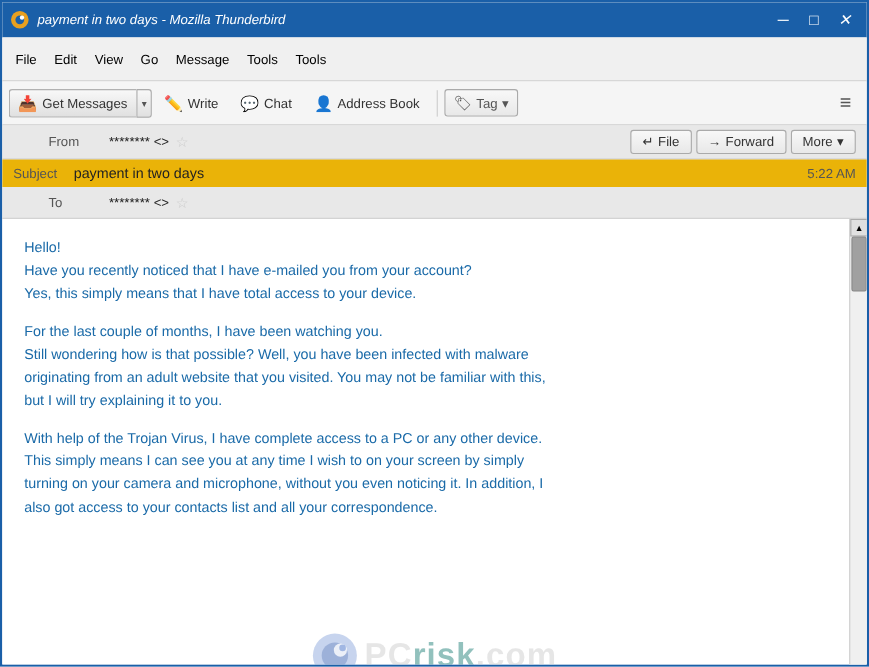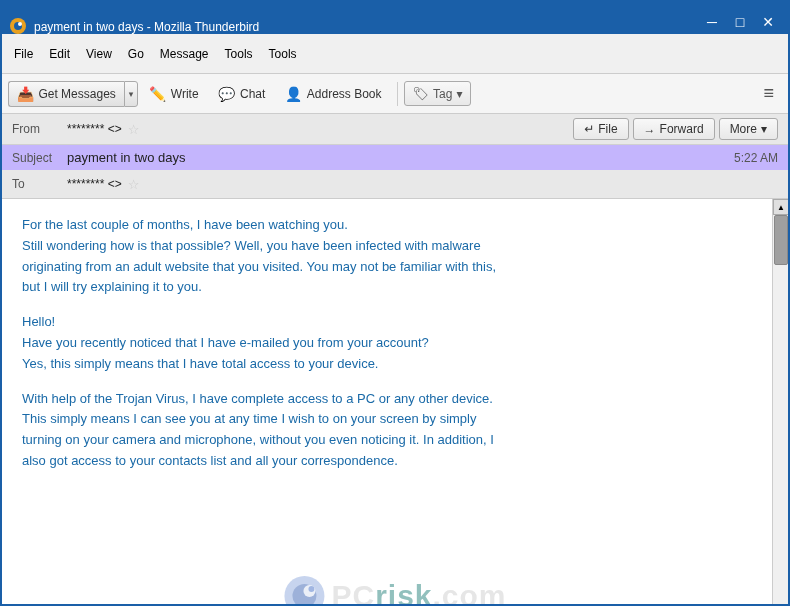--- a/index.html
+++ b/index.html
@@ -4,23 +4,24 @@
   <style>
     * { margin: 0; padding: 0; box-sizing: border-box; }
     body { font-family: 'Segoe UI', Arial, sans-serif; font-size: 13px; background: #f0f0f0; width: 790px; height: 606px; overflow: hidden; border: 2px solid #1a5fa8; }
 
     
     .title-bar {
       background: #1a5fa8;
       color: white;
       height: 32px;
       display: flex;
-      align-items: flex-end;
+      align-items: center;
       padding: 0 8px;
       user-select: none;
+      font-style: italic;
     }
     .title-bar-icon {
       width: 16px; height: 16px;
       background: #e8a020;
       border-radius: 50%;
       margin-right: 8px;
       display: flex; align-items: center; justify-content: center;
       font-size: 10px;
       color: white;
       font-weight: bold;
@@ -102,20 +103,21 @@
       padding: 4px 10px;
       border-bottom: 1px solid #d0d0d0;
       min-height: 28px;
     }
     .header-row:last-child { border-bottom: none; }
     .header-label {
       font-size: 12px;
       color: #555;
       width: 55px;
       flex-shrink: 0;
+      margin-left: 32px;
     }
     .header-value {
       font-size: 12px;
       color: #222;
       flex: 1;
       display: flex;
       align-items: center;
       gap: 6px;
     }
     .header-actions {
@@ -133,21 +135,21 @@
       background: linear-gradient(to bottom, #f8f8f8, #e8e8e8);
       cursor: pointer;
       font-size: 12px;
       color: #333;
     }
 
     .subject-row {
       display: flex;
       align-items: center;
       padding: 5px 10px;
-      background: #c4b5fd;
+      background: #eab308;
     }
     .subject-label {
       font-size: 12px;
       color: #555;
       width: 55px;
     }
     .subject-value {
       font-size: 13px;
       font-weight: normal;
       color: #222;
@@ -363,27 +365,27 @@
     <div class="header-label">To</div>
     <div class="header-value">
       <span>******** &lt;&gt;</span>
       <span class="star-icon">☆</span>
     </div>
   </div>
 </div>
 
 <div class="email-body-wrapper" style="position:relative; background:white; height: calc(606px - 32px - 24px - 40px - 28px - 28px - 28px); overflow:hidden; display:flex;">
   <div class="email-body" style="flex:1; overflow-y:scroll; padding:16px 20px; padding-right:8px;">
+    <p style="color:#1a6aa8; font-size:13px; line-height:1.6; margin-bottom:14px; white-space:pre-line;">Hello!
+Have you recently noticed that I have e-mailed you from your account?
+Yes, this simply means that I have total access to your device.</p>
     <p style="color:#1a6aa8; font-size:13px; line-height:1.6; margin-bottom:14px; white-space:pre-line;">For the last couple of months, I have been watching you.
 Still wondering how is that possible? Well, you have been infected with malware
 originating from an adult website that you visited. You may not be familiar with this,
 but I will try explaining it to you.</p>
-    <p style="color:#1a6aa8; font-size:13px; line-height:1.6; margin-bottom:14px; white-space:pre-line;">Hello!
-Have you recently noticed that I have e-mailed you from your account?
-Yes, this simply means that I have total access to your device.</p>
     <p style="color:#1a6aa8; font-size:13px; line-height:1.6; white-space:pre-line;">With help of the Trojan Virus, I have complete access to a PC or any other device.
 This simply means I can see you at any time I wish to on your screen by simply
 turning on your camera and microphone, without you even noticing it. In addition, I
 also got access to your contacts list and all your correspondence.</p>
   </div>
 
   <div class="scrollbar" style="width:16px; background:#f0f0f0; border-left:1px solid #ccc; position:relative; flex-shrink:0;">
     <div class="scrollbar-btn scrollbar-btn-top" style="position:absolute; top:0; width:16px; height:16px; background:#e0e0e0; border:1px solid #aaa; display:flex; align-items:center; justify-content:center; font-size:8px; cursor:pointer;">▲</div>
     <div class="scrollbar-thumb" style="position:absolute; top:16px; left:1px; width:14px; height:50px; background:#a0a0a0; border:1px solid #888; border-radius:2px;"></div>
     <div class="scrollbar-btn scrollbar-btn-bottom" style="position:absolute; bottom:0; width:16px; height:16px; background:#e0e0e0; border:1px solid #aaa; display:flex; align-items:center; justify-content:center; font-size:8px; cursor:pointer;">▼</div>

